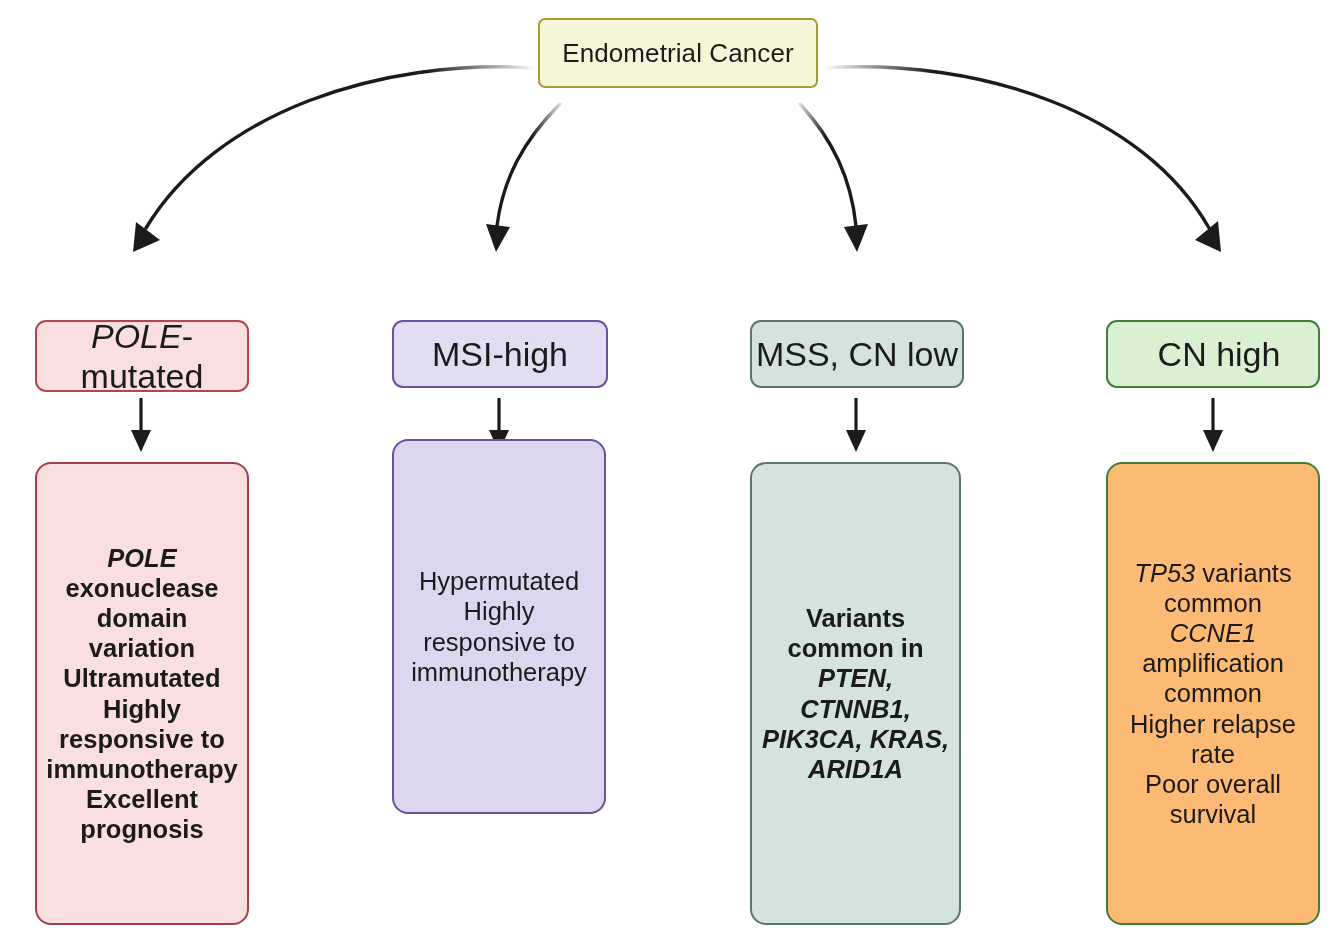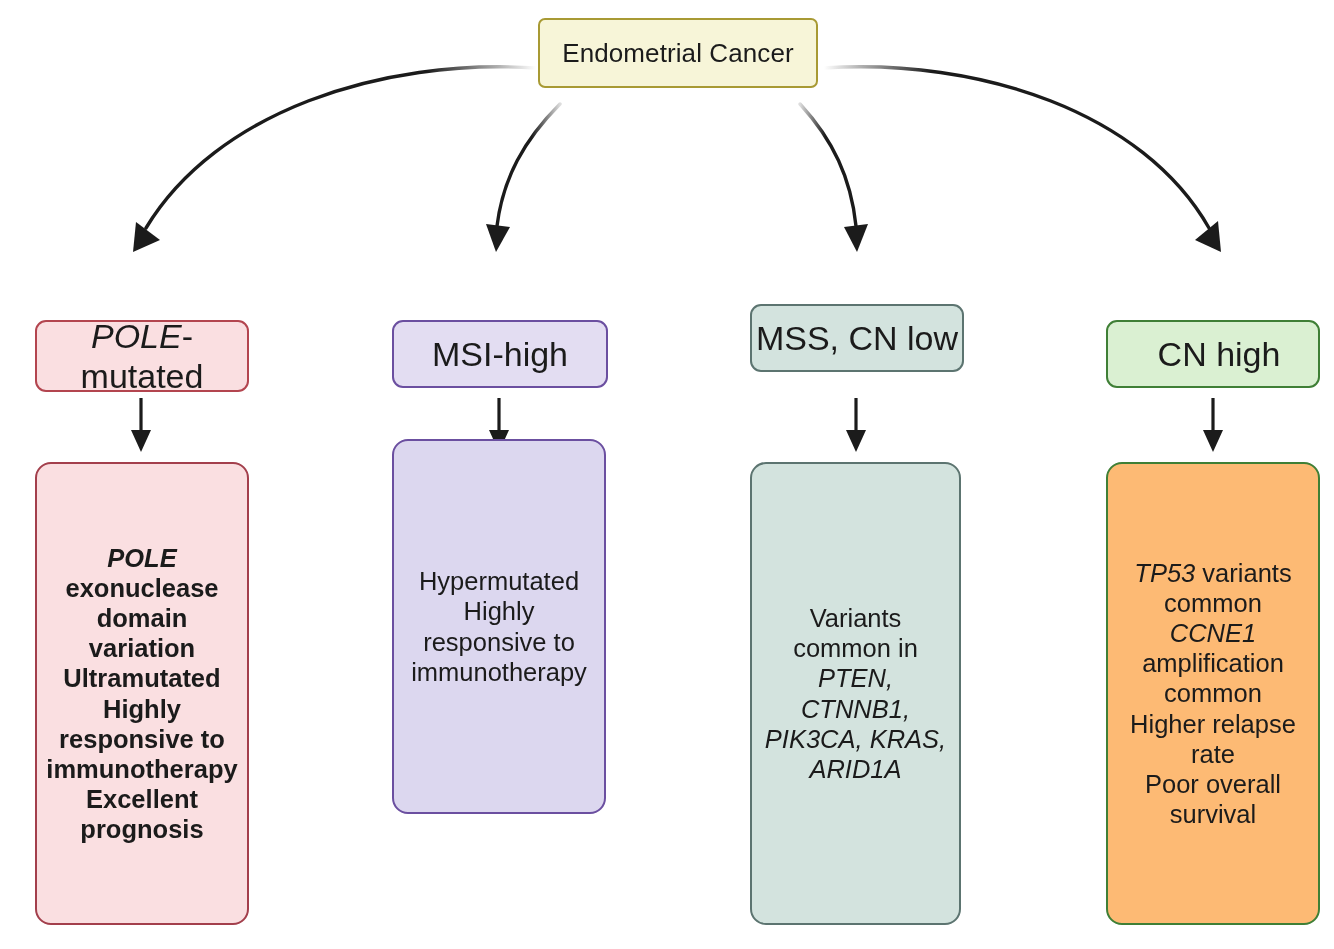--- a/index.html
+++ b/index.html
@@ -129,21 +129,21 @@
   <div class="node header-node" id="header-0" style="left: 35px; top: 320px; width: 214px; height: 72px; background: rgb(250, 223, 225); border-color: rgb(179, 69, 79);">
     <span>
       <span class="gene">POLE</span><span class="hdr-label">-mutated</span>
     </span>
   </div>
 
   <div class="node header-node" id="header-1" style="left: 392px; top: 320px; width: 216px; height: 68px; background: rgb(227, 221, 242); border-color: rgb(107, 79, 160);">
     <span>MSI-high</span>
   </div>
 
-  <div class="node header-node" id="header-2" style="left: 750px; top: 304px; width: 214px; height: 68px; background: rgb(211, 227, 222); border-color: rgb(92, 116, 112);">
+  <div class="node header-node" id="header-2" style="left: 750px; top: 320px; width: 214px; height: 68px; background: rgb(211, 227, 222); border-color: rgb(92, 116, 112);">
     <span>MSS, CN low</span>
   </div>
 
   <div class="node header-node" id="header-3" style="left: 1106px; top: 320px; width: 214px; height: 68px; background: rgb(218, 240, 210); border-color: rgb(63, 127, 54); padding-left: 12px;">
     <span>CN high</span>
   </div>
 
   <div class="node body-node" id="body-0" style="left: 35px; top: 462px; width: 214px; height: 463px; background: rgb(250, 223, 225); border-color: rgb(163, 63, 76); font-weight: bold;">
     <span class="body-text" id="body-text-0"><span><span class="gene">POLE</span></span>
 <span>exonuclease</span>
@@ -157,21 +157,21 @@
 <span>prognosis</span></span>
   </div>
 
   <div class="node body-node" id="body-1" style="left: 392px; top: 439px; width: 214px; height: 375px; background: rgb(220, 215, 239); border-color: rgb(107, 79, 160);">
     <span class="body-text" id="body-text-1"><span>Hypermutated</span>
 <span>Highly</span>
 <span>responsive to</span>
 <span>immunotherapy</span></span>
   </div>
 
-  <div class="node body-node" id="body-2" style="left: 750px; top: 462px; width: 211px; height: 463px; background: rgb(211, 227, 222); border-color: rgb(92, 116, 112);">
+  <div class="node body-node" id="body-2" style="left: 750px; top: 462px; width: 211px; height: 463px; background: rgb(211, 227, 222); border-color: rgb(92, 116, 112); font-weight: bold;">
     <span class="body-text" id="body-text-2"><span>Variants</span>
 <span>common in</span>
 <span><span class="gene">PTEN,</span></span>
 <span><span class="gene">CTNNB1,</span></span>
 <span><span class="gene">PIK3CA, KRAS,</span></span>
 <span><span class="gene">ARID1A</span></span></span>
   </div>
 
   <div class="node body-node" id="body-3" style="left: 1106px; top: 462px; width: 214px; height: 463px; background: #fdba74; border-color: rgb(63, 127, 54);">
     <span class="body-text" id="body-text-3"><span><span class="gene">TP53</span> variants</span>

